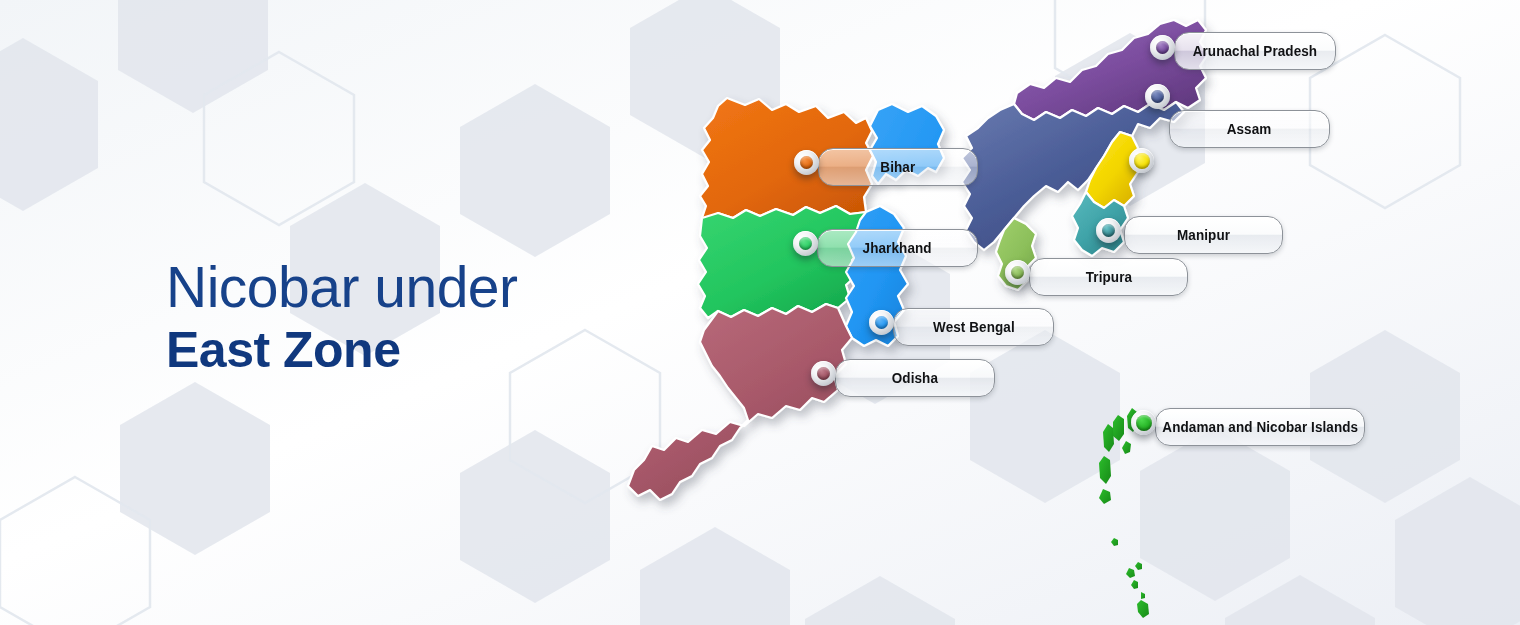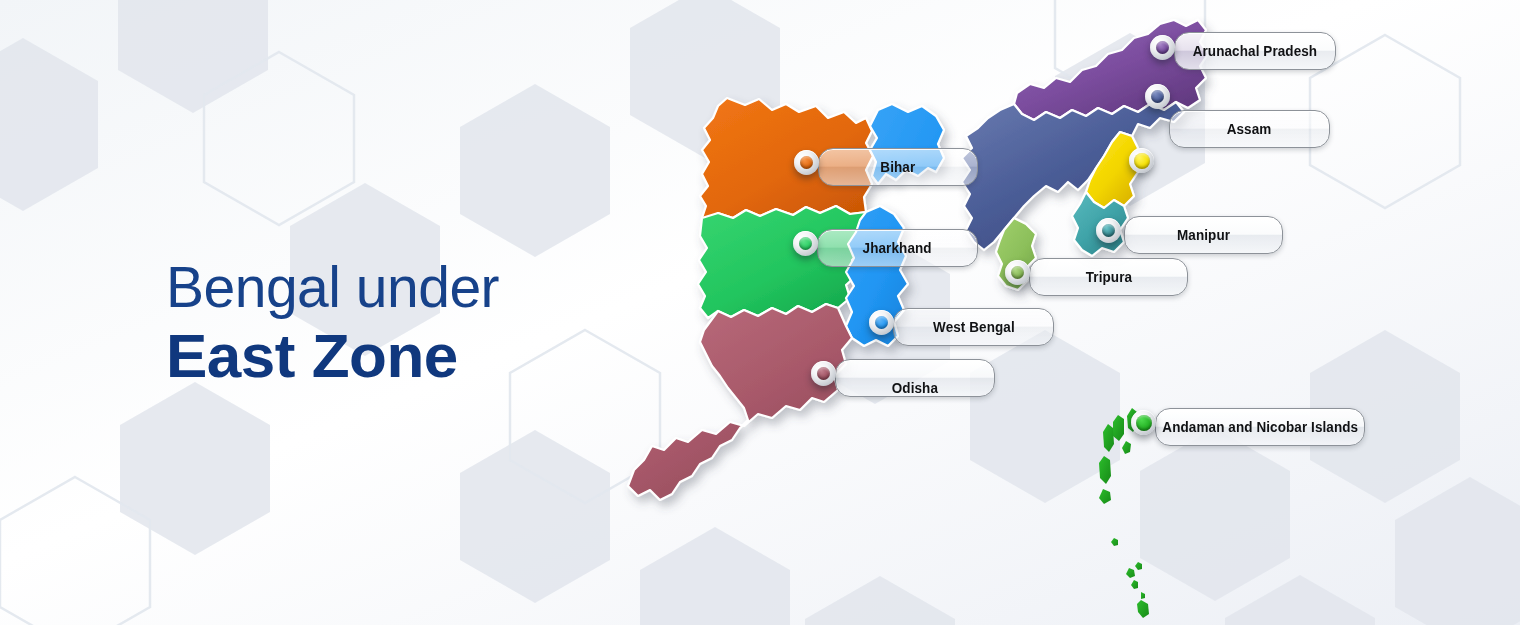--- a/index.html
+++ b/index.html
@@ -19,21 +19,21 @@
   #title-block{
     position:absolute;left:166px;top:259px;z-index:30;
     line-height:1.0;
     -webkit-font-smoothing:antialiased;
   }
   #title-line1{
     font-size:57px;font-weight:400;color:#17428a;
     letter-spacing:-0.5px;display:block;
   }
   #title-line2{
-    font-size:62px;font-weight:700;color:#10387e;
+    font-size:50px;font-weight:700;color:#10387e;
     letter-spacing:-0.5px;display:block;margin-top:9px;
   }
   
   #map-wrap{position:absolute;left:0;top:0;width:1520px;height:625px;}
   #map-svg{position:absolute;left:0;top:0;}
   
   .label-pill{
     position:absolute;height:38px;border-radius:15px;
     border:1px solid #8d9299;
     display:flex;align-items:center;justify-content:center;
@@ -292,29 +292,29 @@
   <div class="marker" style="left:869px;top:310px;">
     <span class="dot" style="background:radial-gradient(circle at 35% 30%,#63b6f7,#2196f3 65%,#0d6fc4);"></span>
   </div>
   <div class="label-pill translucent" style="left:893px;top:308px;width:161px;">
     <span class="label-text">West Bengal</span>
   </div>
 
   <div class="marker" style="left:811px;top:361px;">
     <span class="dot" style="background:radial-gradient(circle at 35% 30%,#c17d8b,#9b4c5d 68%,#763a48);"></span>
   </div>
-  <div class="label-pill" style="left:835px;top:359px;width:160px;align-items:flex-end;">
+  <div class="label-pill" style="left:835px;top:359px;width:160px;">
     <span class="label-text">Odisha</span>
   </div>
 
   <div class="marker filled" style="left:1131px;top:410px;">
     <span class="dot" style="background:radial-gradient(circle at 35% 30%,#4ddb4d,#22b022 62%,#158415);"></span>
   </div>
   <div class="label-pill" style="left:1155px;top:408px;width:210px;">
     <span class="label-text">Andaman and Nicobar Islands</span>
   </div>
 
   <div id="title-block">
-    <span id="title-line1">Bengal under</span>
+    <span id="title-line1">Nicobar under</span>
     <span id="title-line2">East Zone</span>
   </div>
 
 </div>
 
 </body></html>

